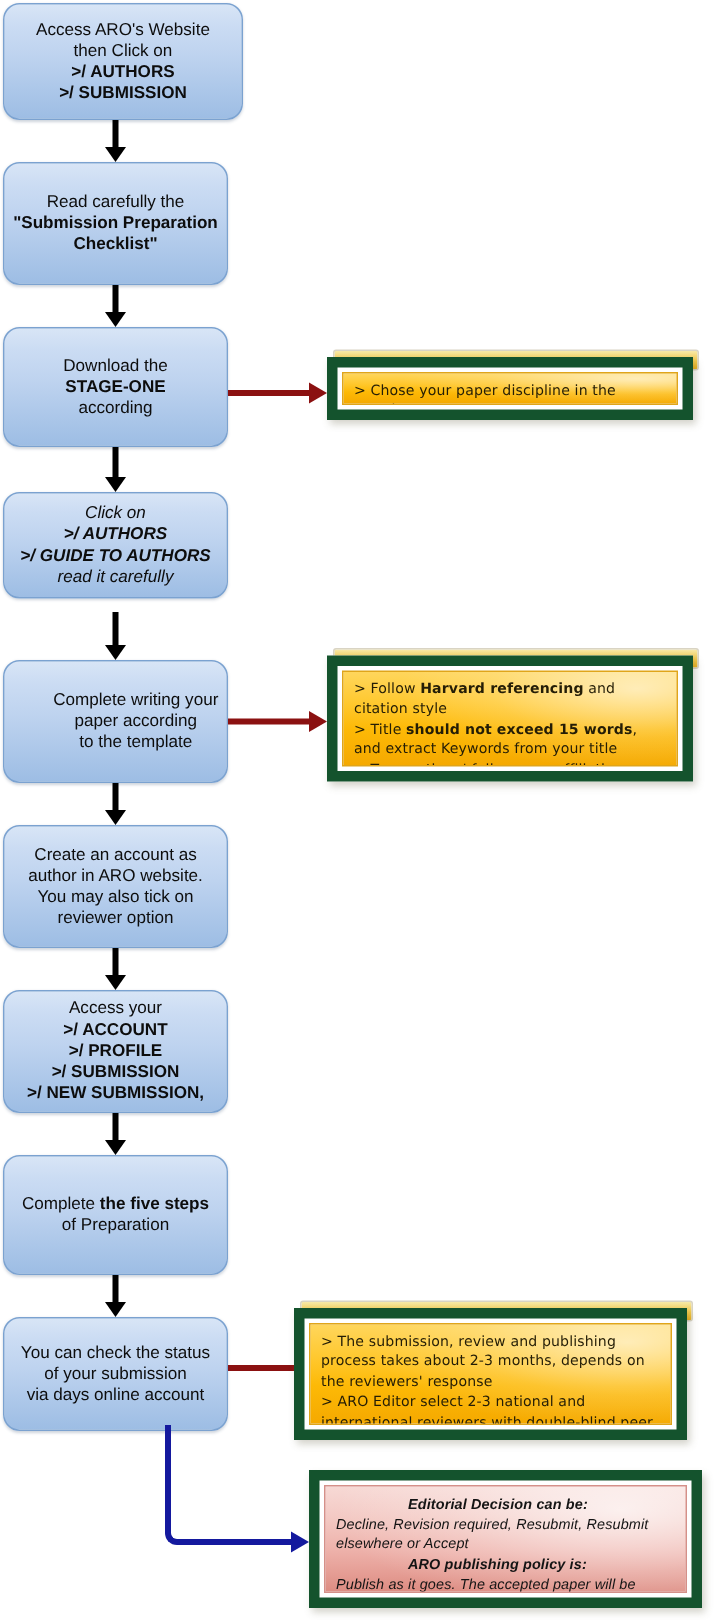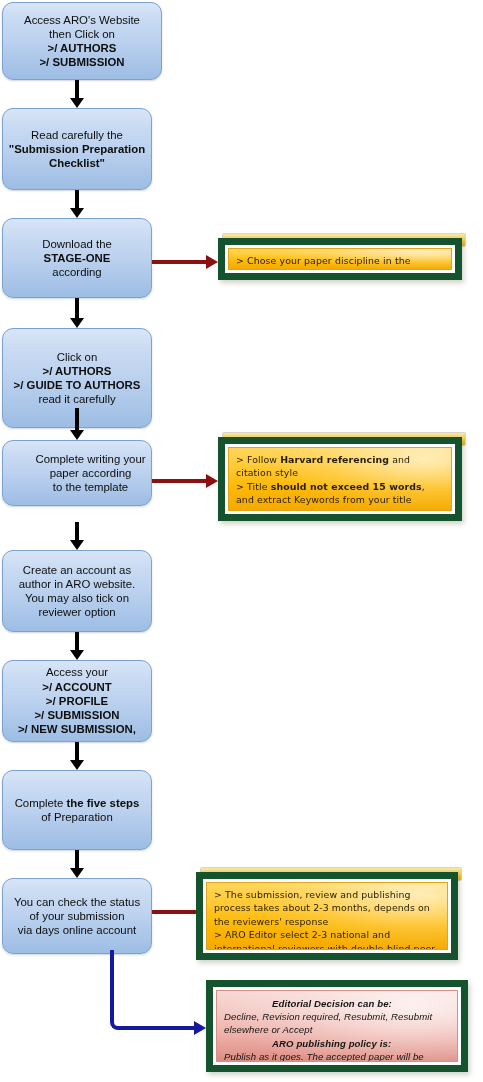--- a/index.html
+++ b/index.html
@@ -188,30 +188,30 @@
   </div>
 
   <div class="pbox" style="left:2px;top:218px;width:150px;height:80px;">
     <div class="inner">
         <div>Download the</div>
         <div><b>STAGE-ONE</b></div>
         <div>according</div>
       </div>
   </div>
 
-  <div class="pbox" style="left:2px;top:328px;width:150px;height:100px;">
+  <div class="pbox" style="left:2px;top:328px;width:150px;height:71px;font-style:italic;">
     <div class="inner">
         <div>Click on</div>
         <div><b>&gt;/ AUTHORS</b></div>
         <div><b>&gt;/ GUIDE TO AUTHORS</b></div>
         <div>read it carefully</div>
       </div>
   </div>
 
-  <div class="pbox" style="left:2px;top:440px;width:150px;height:66px;padding-left:27px;">
+  <div class="pbox" style="left:2px;top:440px;width:150px;height:82px;padding-left:27px;">
     <div class="inner">
         <div>Complete writing your</div>
         <div>paper according</div>
         <div>to the template</div>
       </div>
   </div>
 
   <div class="pbox" style="left:2px;top:550px;width:150px;height:82px;">
     <div class="inner">
         <div>Create an account as</div>

